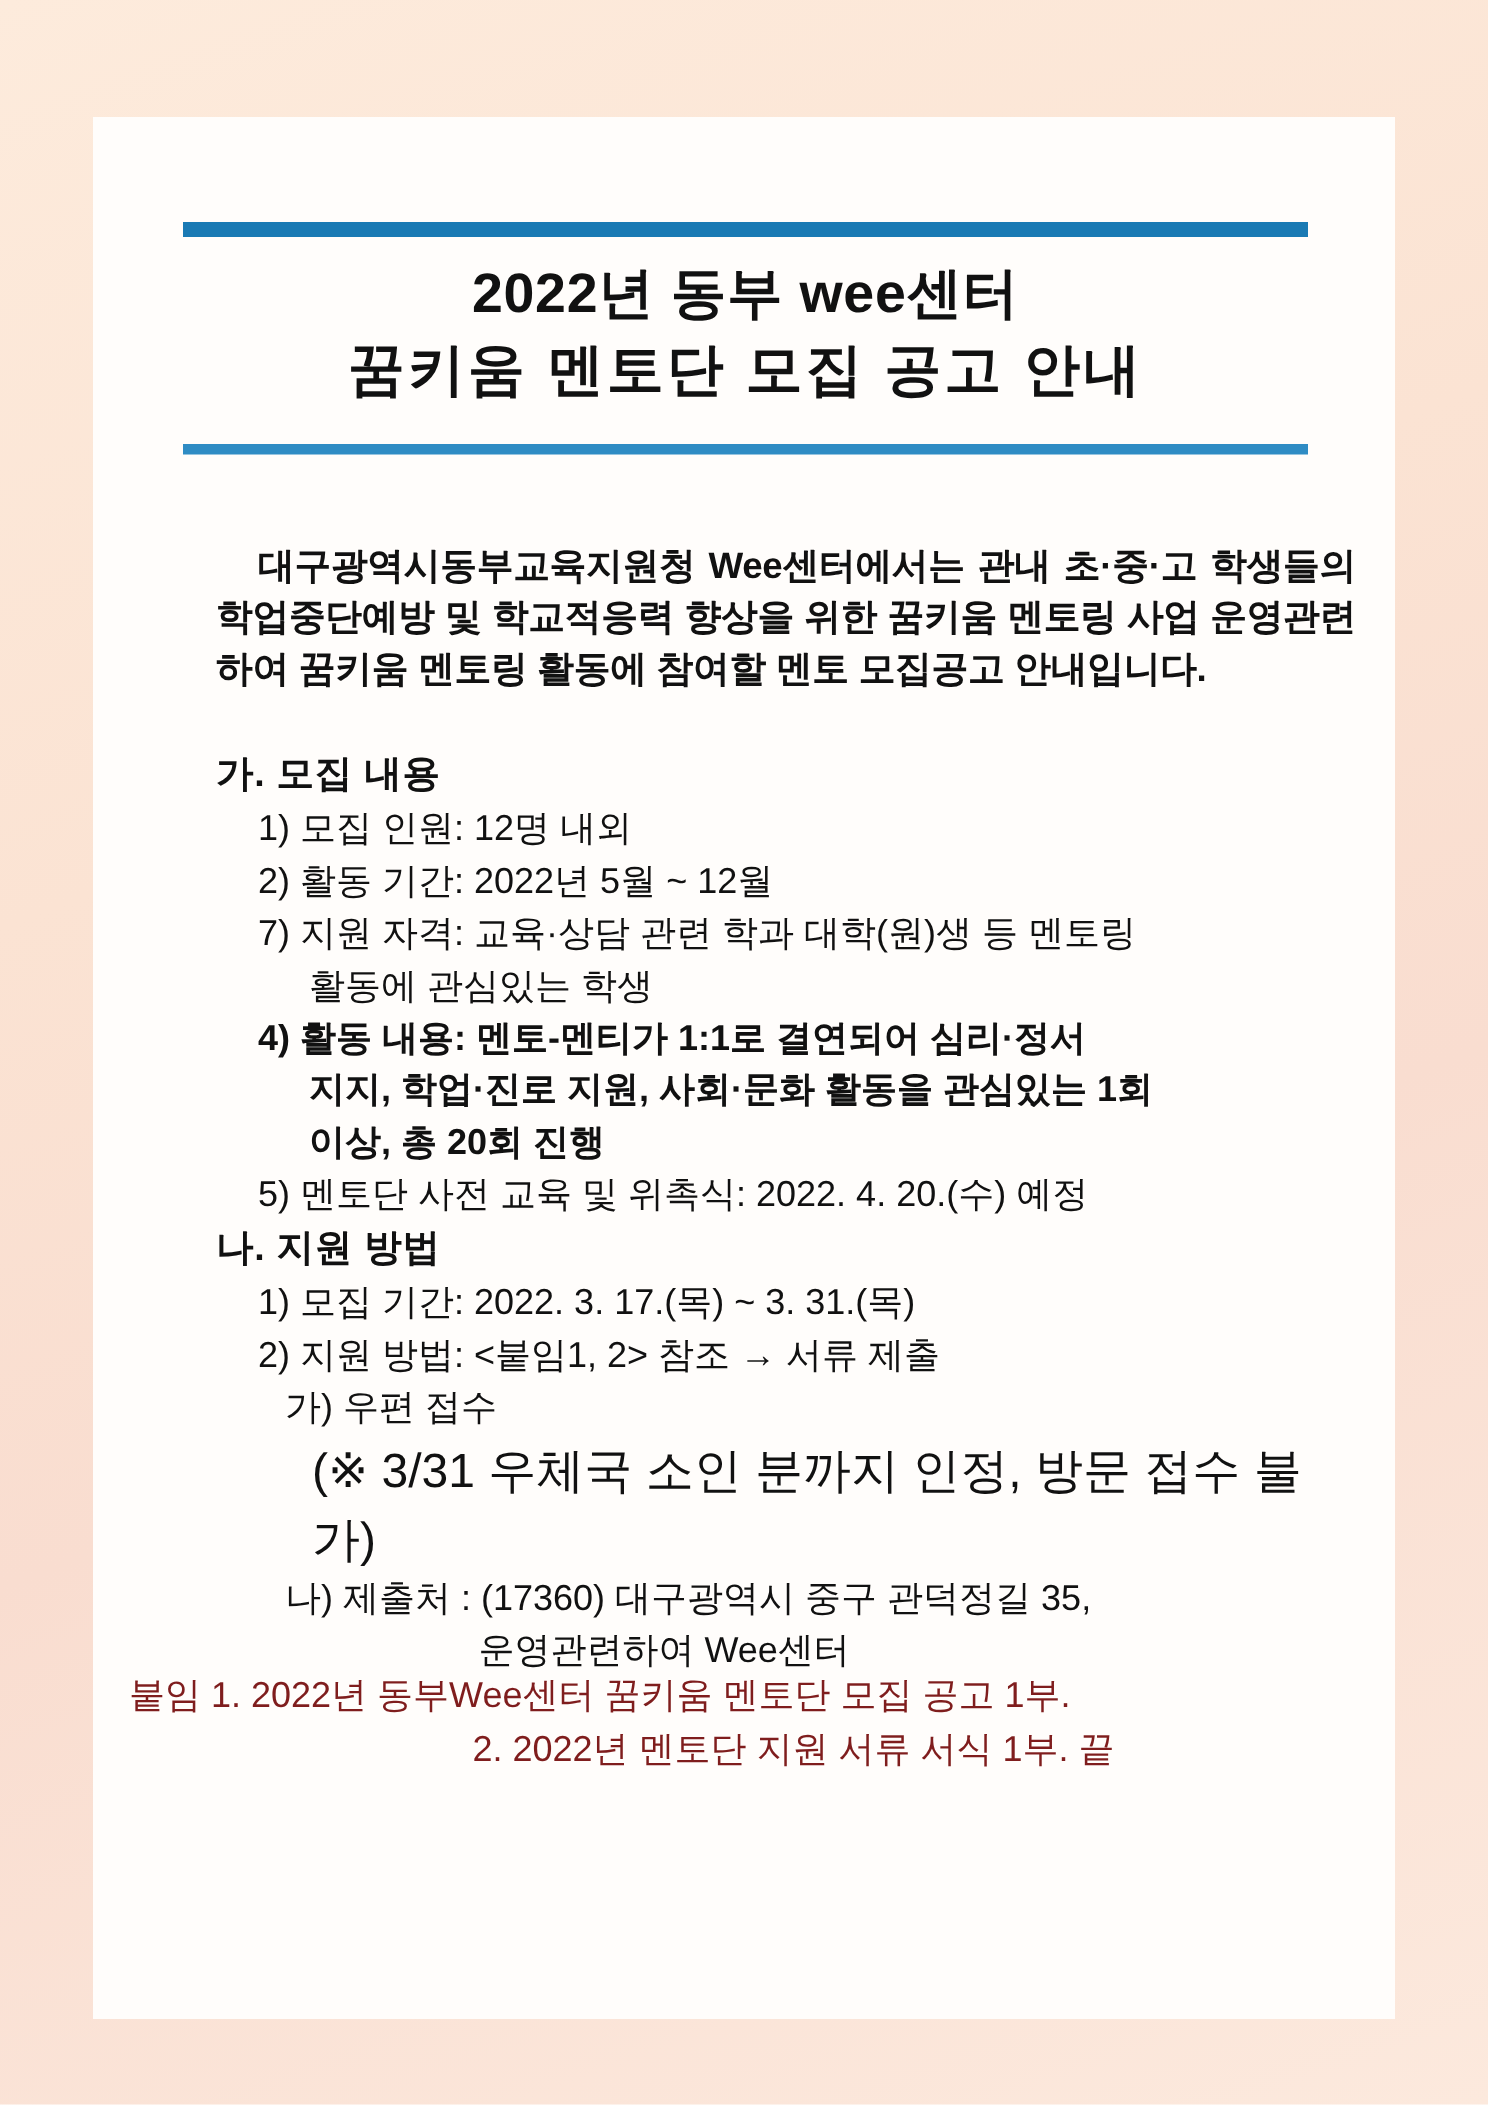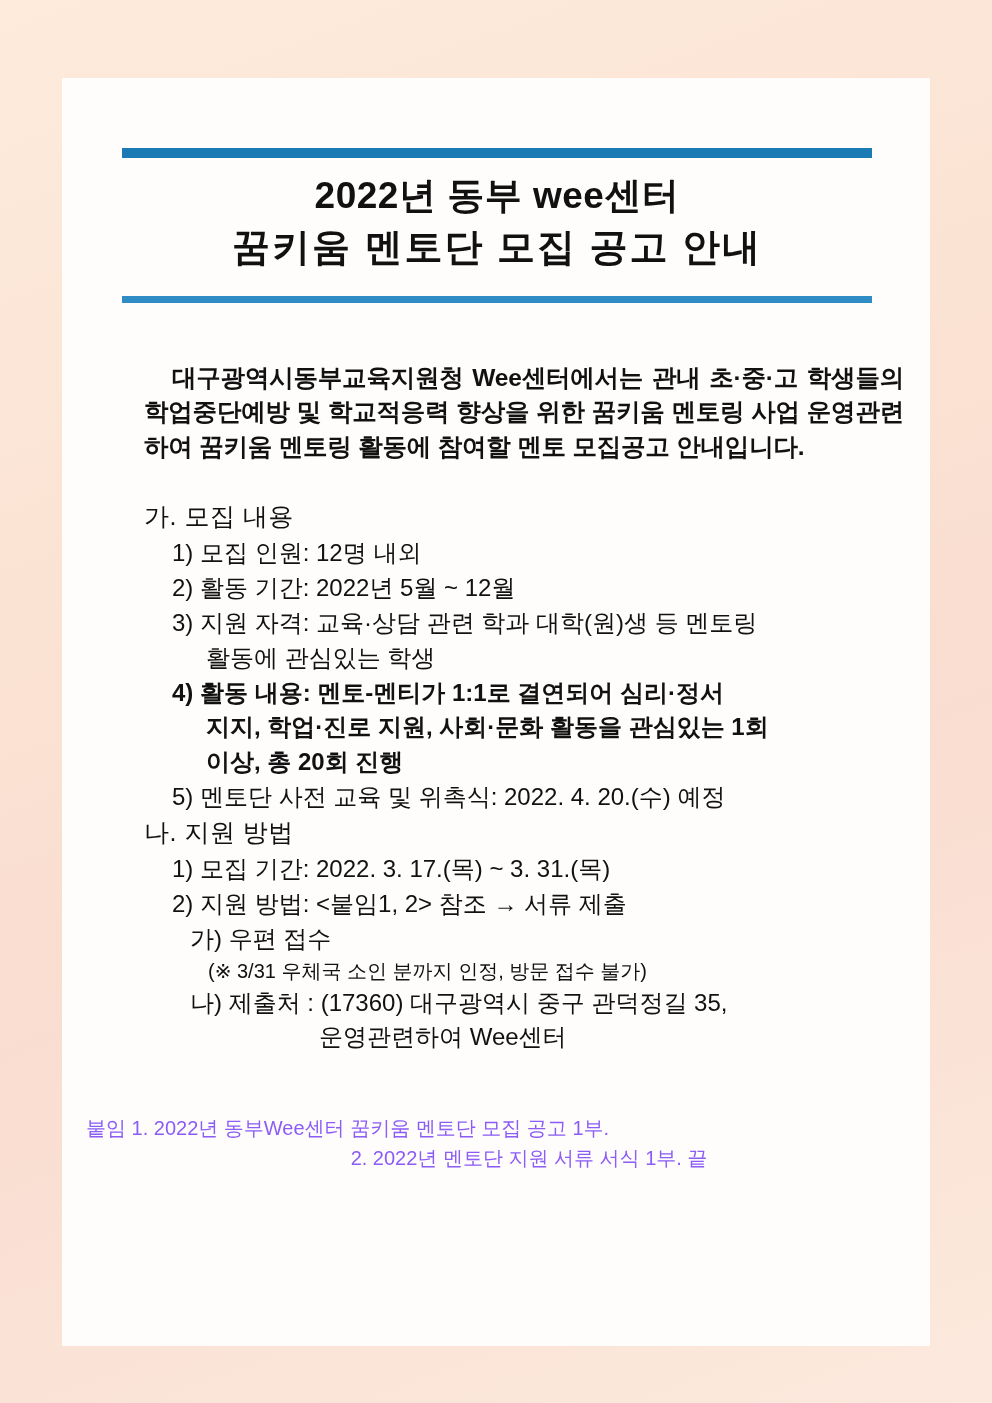--- a/index.html
+++ b/index.html
@@ -71,20 +71,21 @@
     font-weight: bold;
     letter-spacing: -0.2px;
   }
   .section {
     margin-top: 34px;
   }
   .sec-head {
     font-size: 25px;
     letter-spacing: 0.5px;
     margin-bottom: 2px;
+    font-weight: bold;
   }
   .item {
     padding-left: 28px;
     font-size: 24px;
     line-height: 1.45;
   }
   .item.bold {
     font-weight: bold;
   }
   .sub {
@@ -95,36 +96,36 @@
   .sub.bold {
     font-weight: bold;
   }
   .sub2 {
     padding-left: 46px;
     font-size: 24px;
     line-height: 1.45;
   }
   .sub3 {
     padding-left: 64px;
-    font-size: 20px;
+    font-size: 32px;
     line-height: 1.45;
   }
   .sub4 {
     padding-left: 175px;
     font-size: 24px;
     line-height: 1.45;
   }
   .attach {
     position: absolute;
     left: 24px;
     top: 1035px;
     width: 820px;
-    font-size: 20px;
+    font-size: 24px;
     line-height: 1.5;
-    color: #8b5cf6;
+    color: #7f1d1d;
   }
   .attach-line2 {
     padding-left: 66px;
     text-align: center;
   }
 </style>
 </head>
 <body>
 
 <div class="page">
@@ -139,21 +140,21 @@
   <div class="rule-bottom"></div>
 
   <div class="body-text">
 
     <p class="intro">대구광역시동부교육지원청 Wee센터에서는 관내 초·중·고 학생들의 학업중단예방 및 학교적응력 향상을 위한 꿈키움 멘토링 사업 운영관련하여 꿈키움 멘토링 활동에 참여할 멘토 모집공고 안내입니다.</p>
 
     <div class="section">
       <div class="sec-head">가. 모집 내용</div>
       <div class="item">1) 모집 인원: 12명 내외</div>
       <div class="item">2) 활동 기간: 2022년 5월 ~ 12월</div>
-      <div class="item">3) 지원 자격: 교육·상담 관련 학과 대학(원)생 등 멘토링</div>
+      <div class="item">7) 지원 자격: 교육·상담 관련 학과 대학(원)생 등 멘토링</div>
       <div class="sub">활동에 관심있는 학생</div>
       <div class="item bold">4) 활동 내용: 멘토-멘티가 1:1로 결연되어 심리·정서</div>
       <div class="sub bold">지지, 학업·진로 지원, 사회·문화 활동을 관심있는 1회</div>
       <div class="sub bold">이상, 총 20회 진행</div>
       <div class="item">5) 멘토단 사전 교육 및 위촉식: 2022. 4. 20.(수) 예정</div>
     </div>
 
     <div class="section" style="margin-top:0">
       <div class="sec-head">나. 지원 방법</div>
       <div class="item">1) 모집 기간: 2022. 3. 17.(목) ~ 3. 31.(목)</div>

